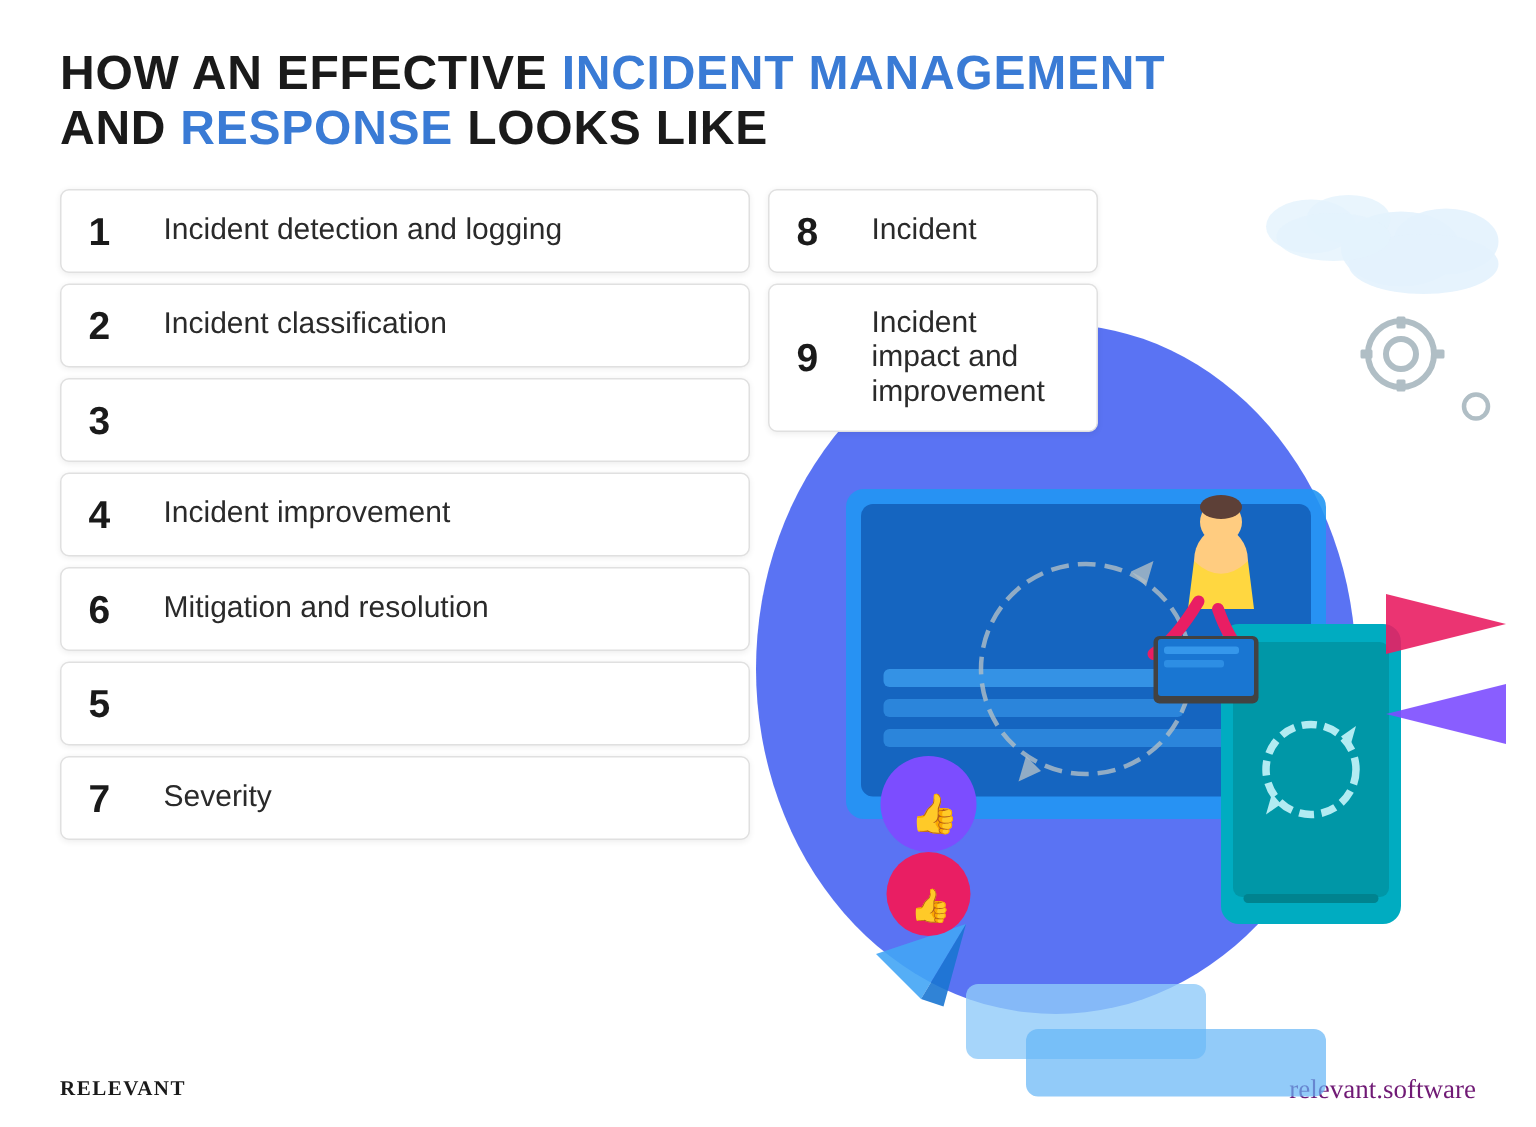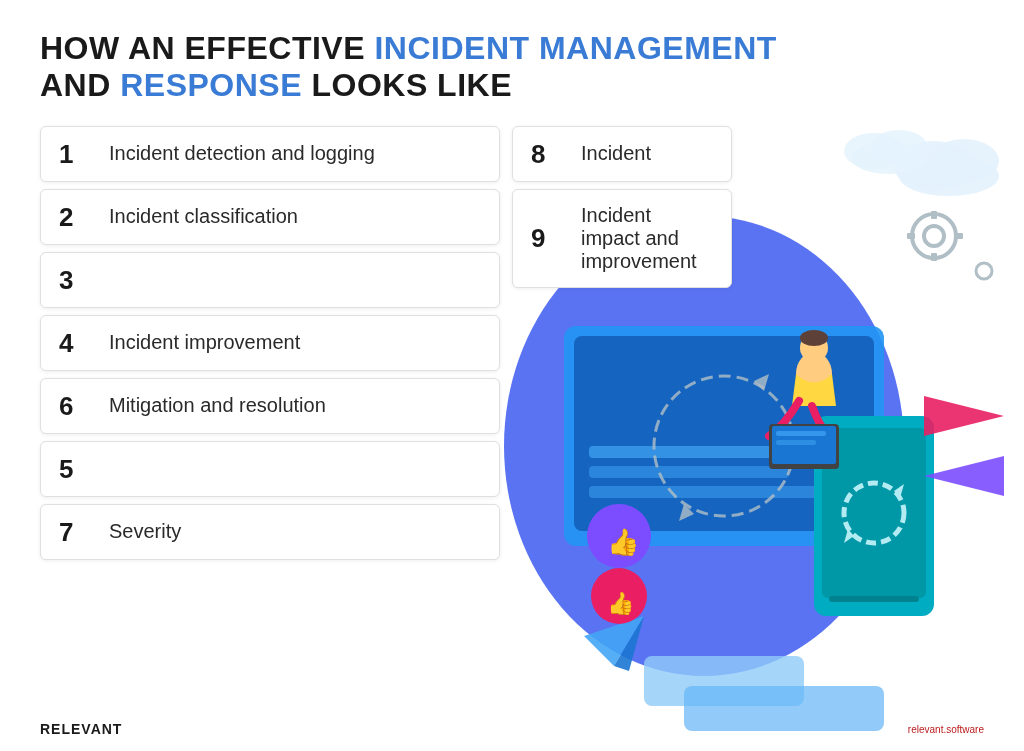--- a/index.html
+++ b/index.html
@@ -103,33 +103,34 @@
     }
 
     .footer {
       position: absolute;
       bottom: 14px;
       left: 40px;
       right: 40px;
       display: flex;
       justify-content: space-between;
       align-items: center;
+      font-family: Liberation Serif, serif;
     }
 
     .footer-brand {
       font-size: 14px;
       font-weight: 900;
       color: #1a1a1a;
       text-transform: uppercase;
       letter-spacing: 1px;
     }
 
     .footer-url {
-      font-size: 10px;
-      color: #b91c1c;
+      font-size: 18px;
+      color: #701a75;
     }
   </style>
 </head>
 <body>
 
 <div class="page-wrapper">
 
   <div class="title-block">
     <h1>
       <span>HOW AN EFFECTIVE </span><span class="highlight">INCIDENT MANAGEMENT</span><br>

